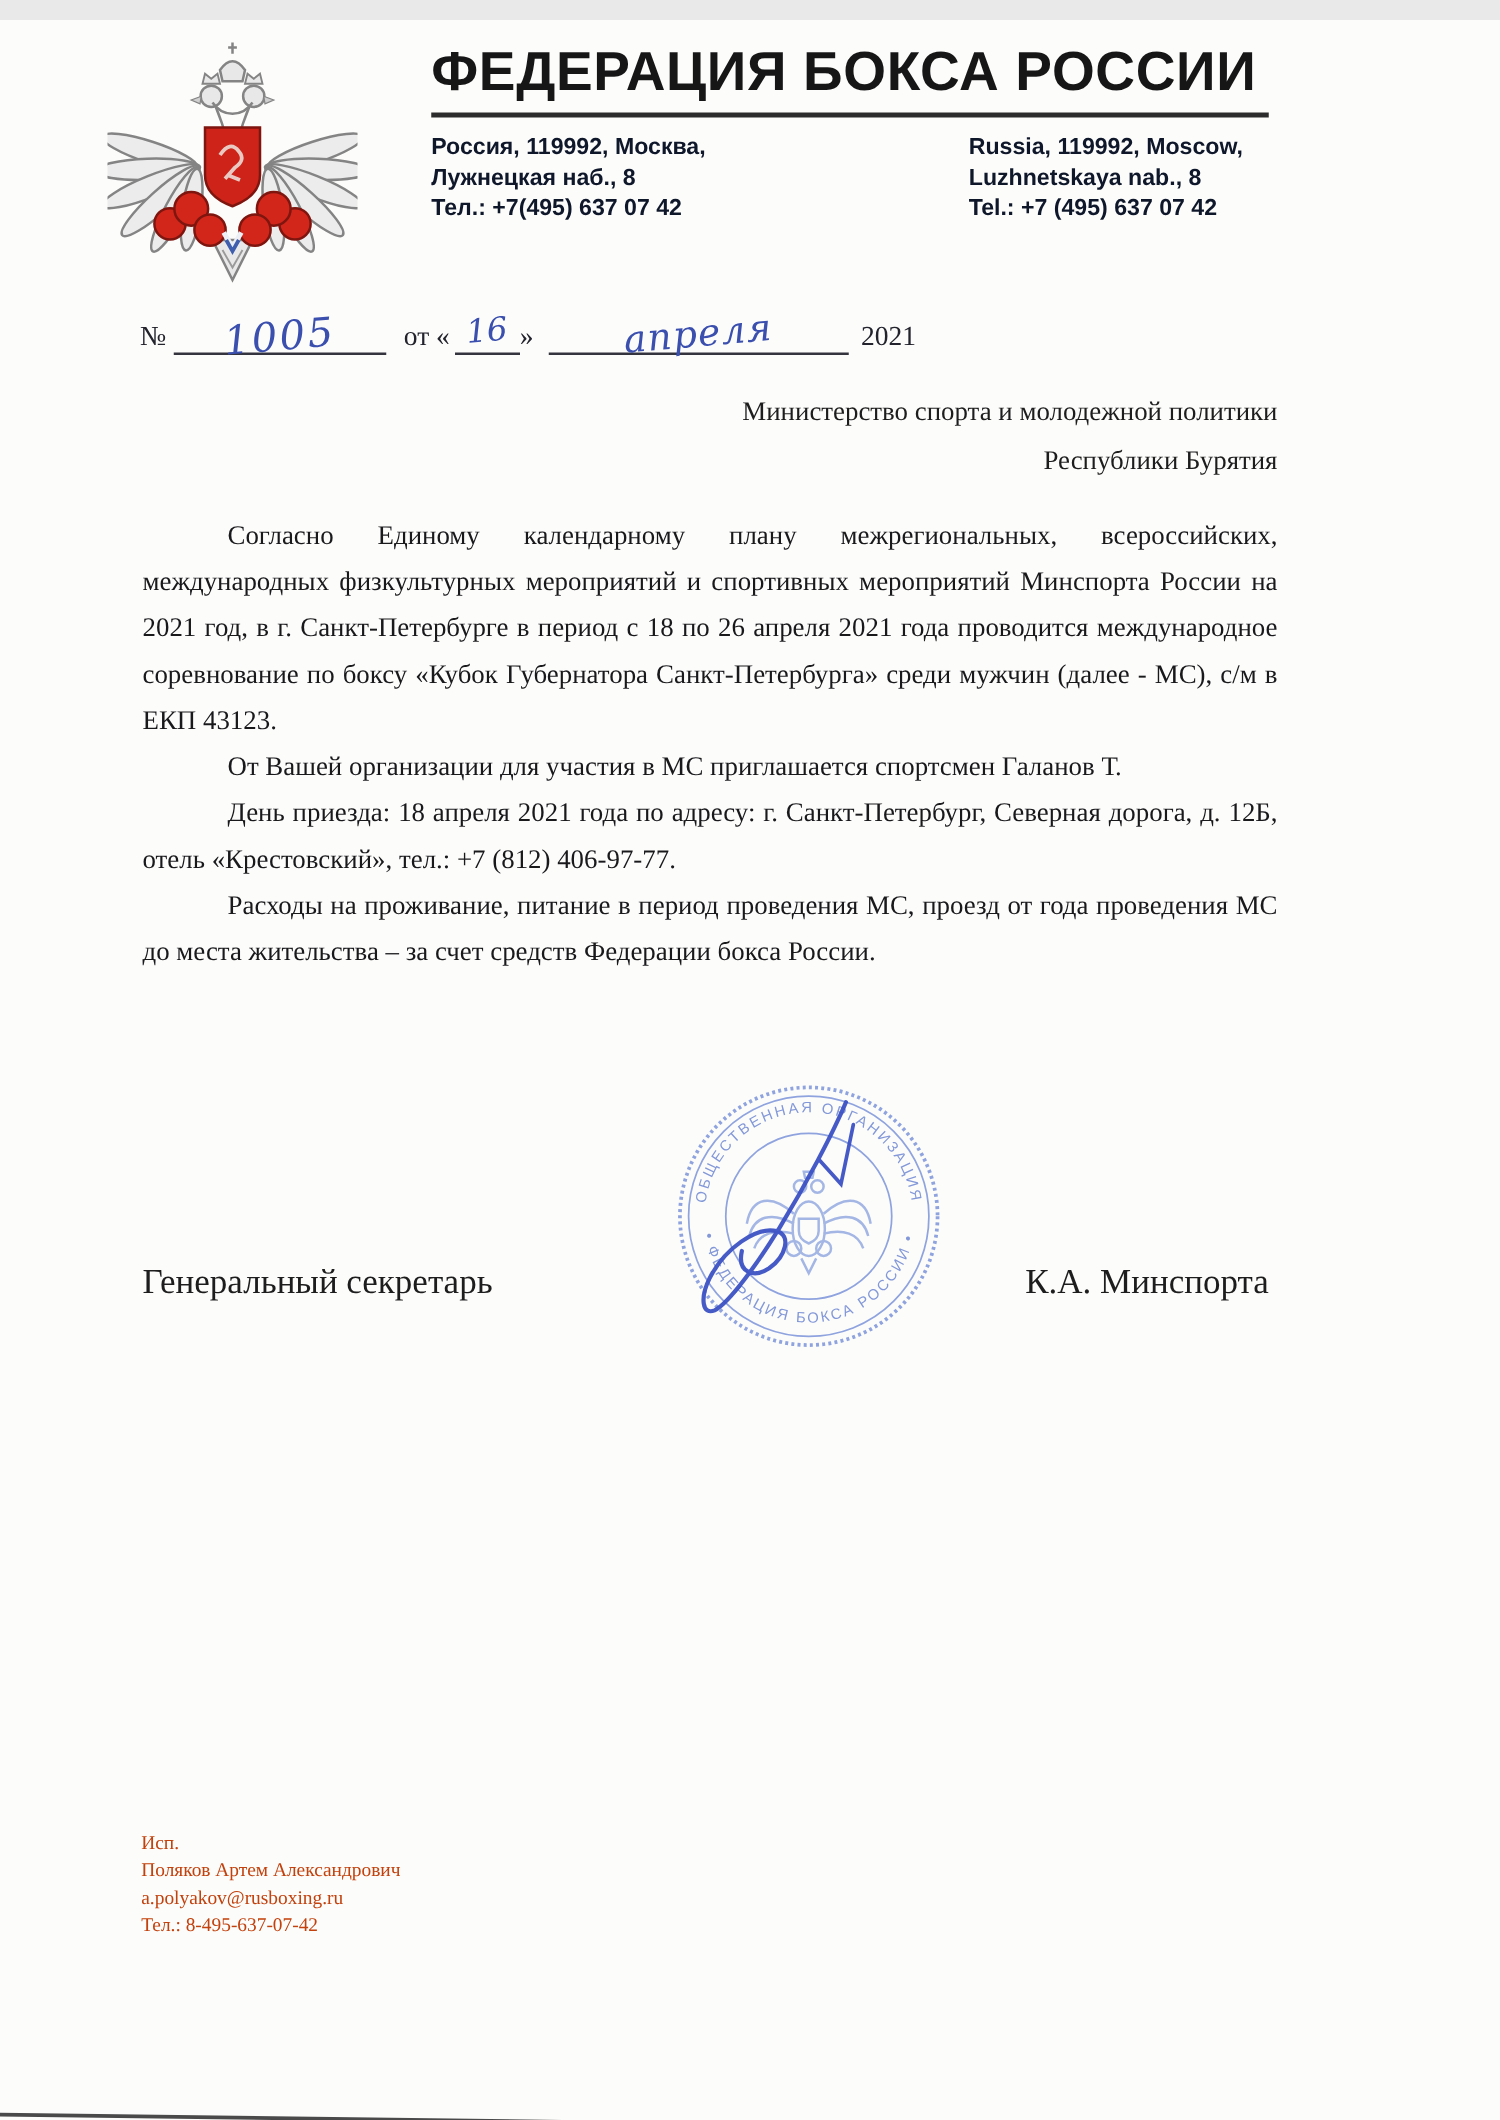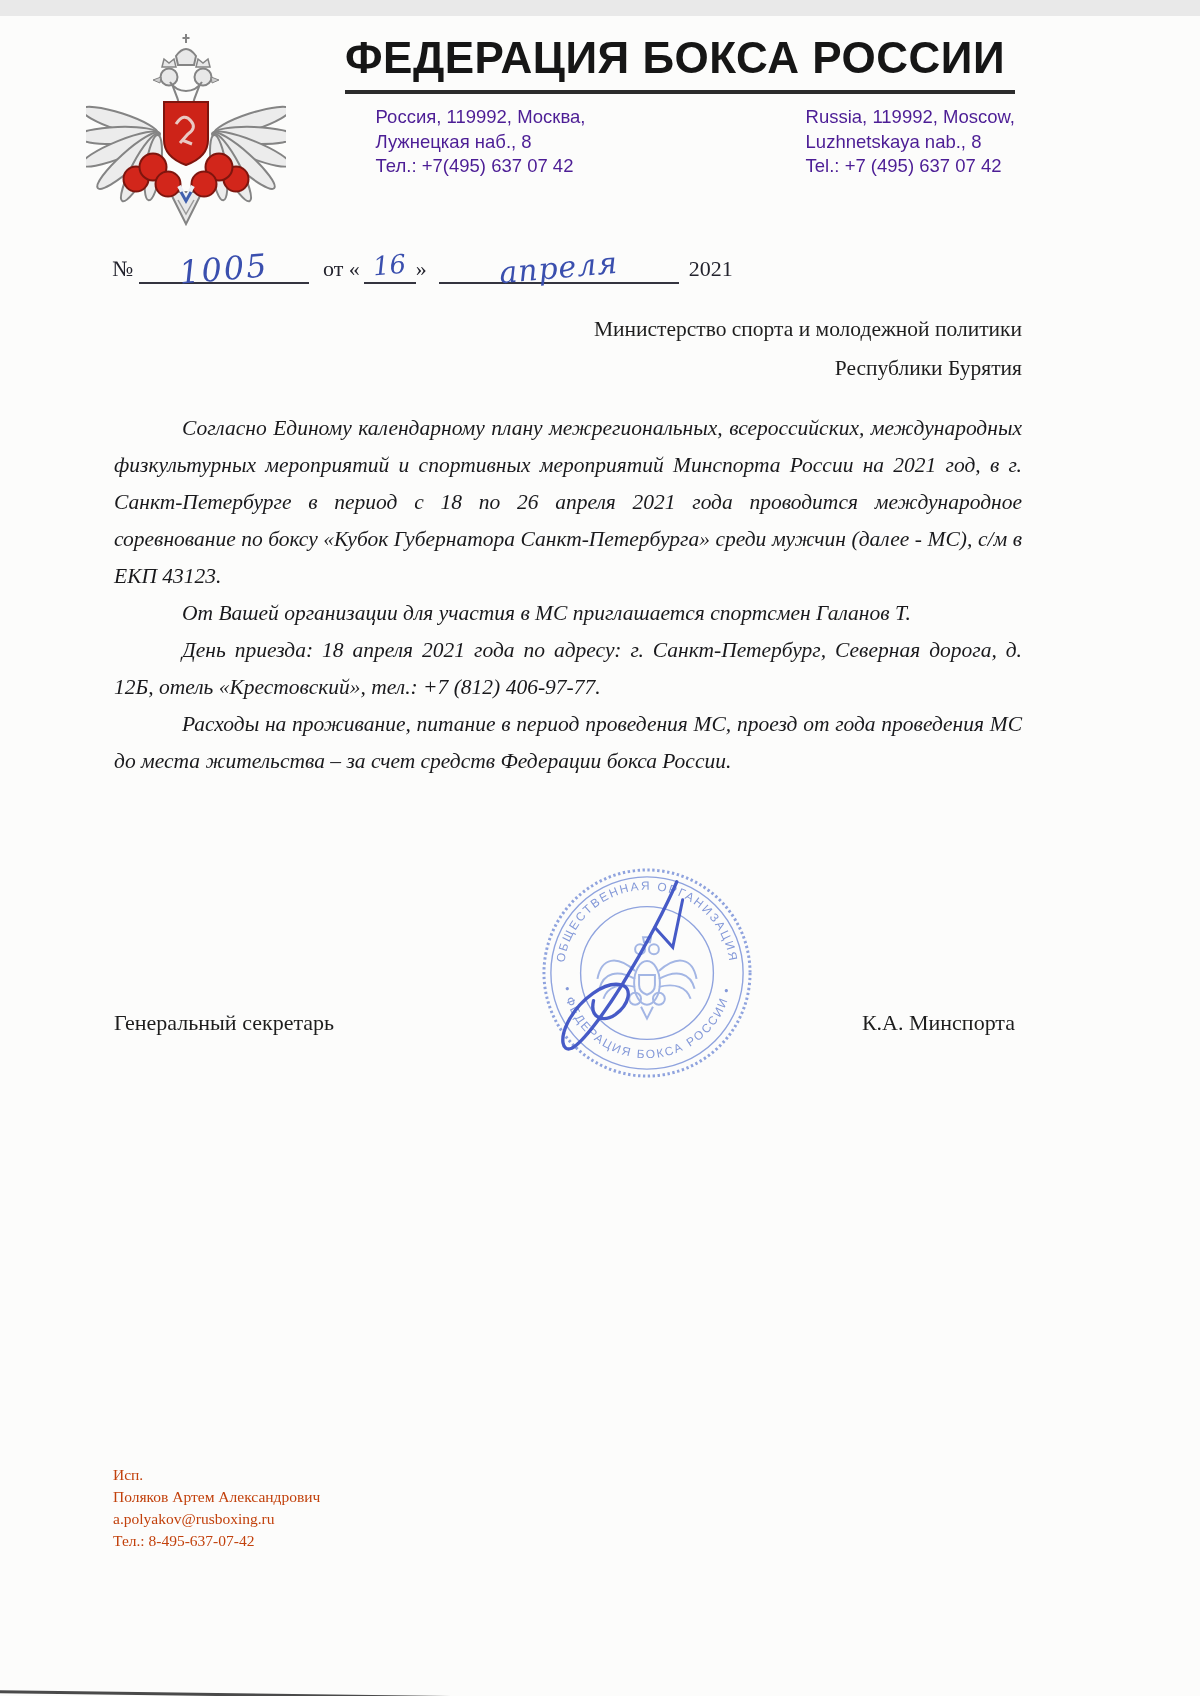--- a/index.html
+++ b/index.html
@@ -10,22 +10,22 @@
   }
 
   
   .coat { position:absolute; left:86px; top:6px; width:200px; height:210px; }
   .masthead { position:absolute; left:345px; top:16px; width:670px; }
   .title { font-family:"Liberation Sans", sans-serif; font-weight:800;
            font-size:44px; line-height:51px; letter-spacing:0.5px; color:#161616;
            white-space:nowrap; }
   .mast-rule { height:4px; background:#2c2c2c; margin-top:7px; }
   .addresses { display:flex; margin-top:11px;
-               font-family:"Liberation Sans", sans-serif; font-weight:400;
-               font-size:18.5px; line-height:24.5px; color:#4c1d95;justify-content:flex-end; }
+               font-family:"Liberation Sans", sans-serif; font-weight:700;
+               font-size:18.5px; line-height:24.5px; color:#0f172a; }
   .addr-col-ru { width:430px; }
 
   
   .docnum { position:absolute; left:112px; top:232px; display:flex;
             align-items:flex-end; font-size:22px; color:#23232d; }
   .slot { border-bottom:2px solid #34343f; text-align:center; height:34px; position:relative; }
   .slot-number { width:170px; }
   .slot-day    { width:52px;  }
   .slot-month  { width:240px; margin-left:6px; }
   .hw { font-family:"DejaVu Serif", serif; font-style:italic; color:#3a4fae;
@@ -37,26 +37,26 @@
   .docnum .lbl-ot { padding:0 4px 2px 14px; }
   .docnum .year { padding:0 0 2px 10px; }
 
   
   .recipient { position:absolute; right:178px; top:294px; width:720px;
                text-align:right; font-size:21.5px; line-height:39px; }
 
   
   .body-text { position:absolute; left:114px; top:394px; width:908px;
                font-size:21.5px; line-height:37px; text-align:justify;
-               color:#19191c;font-style:italic; }
+               color:#19191c; }
   .body-text p { margin:0; text-indent:68px; }
 
   
   .sig-row { position:absolute; left:114px; top:994px; width:901px;
-             display:flex; justify-content:space-between; font-size:22px; }
+             display:flex; justify-content:space-between; font-size:28px; }
 
   
   .stamp { position:absolute; left:538px; top:848px; width:218px; height:218px;
            filter:blur(0.3px); }
 
   
   .exec { position:absolute; left:113px; top:1448px; font-size:15.5px;
           line-height:22px; color:#c2410c; }
 
   

